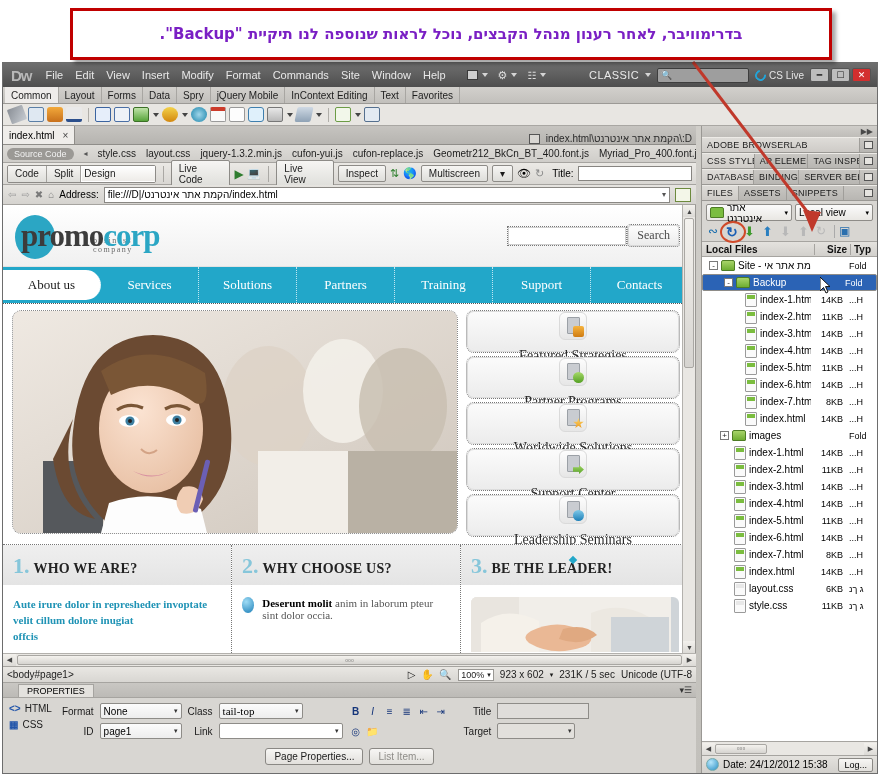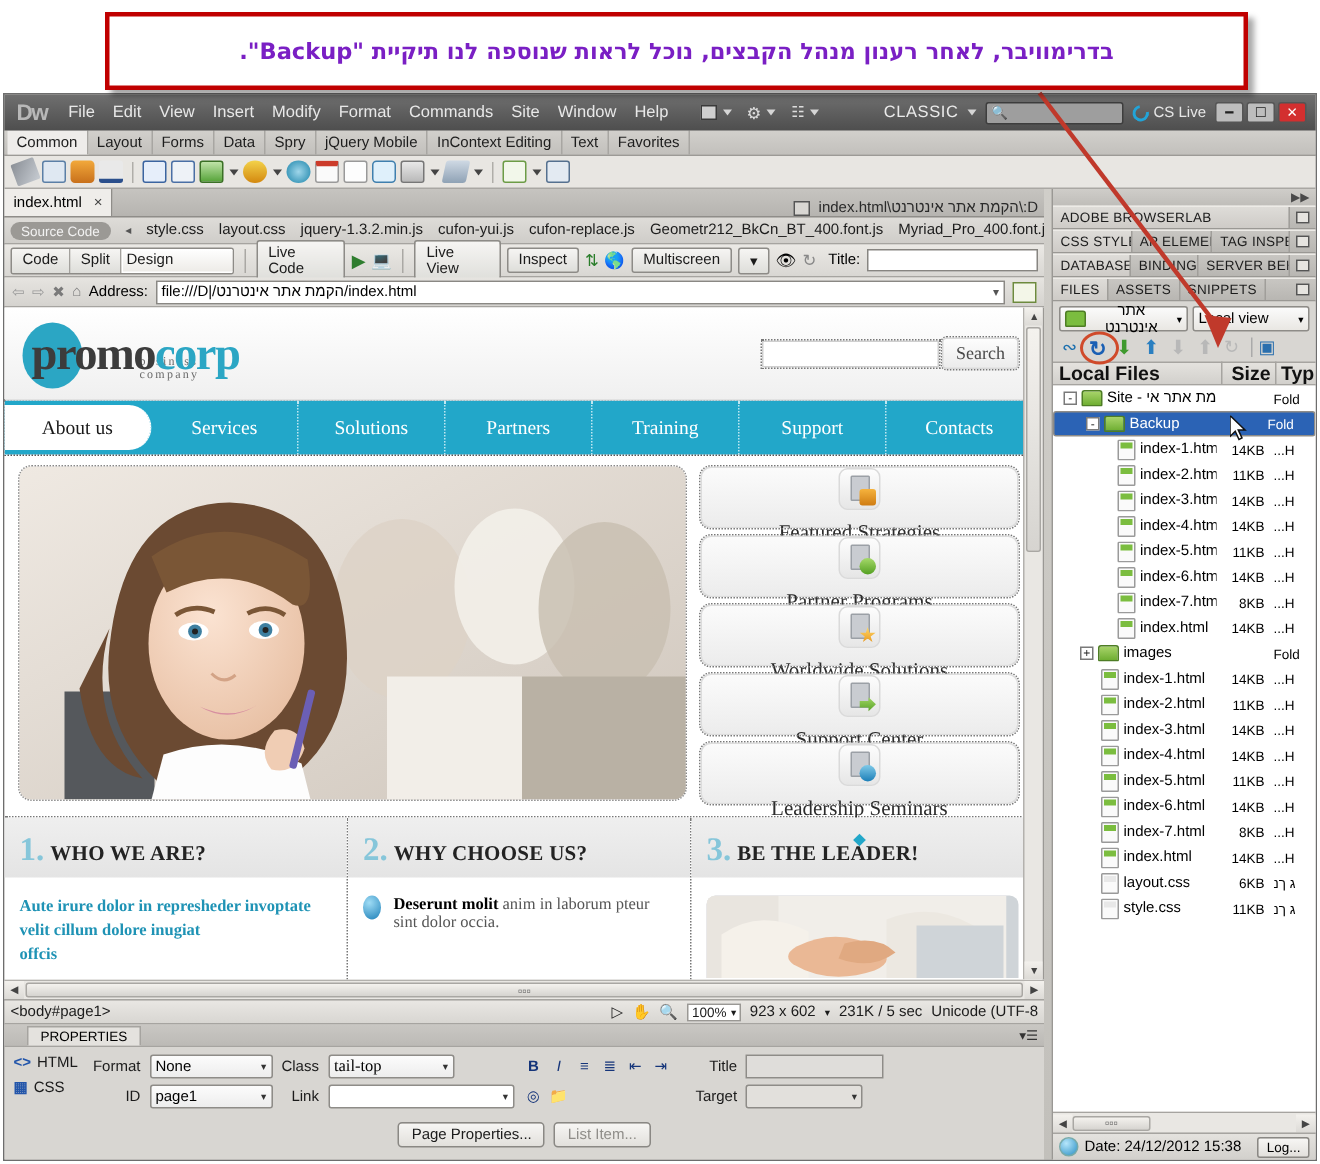--- a/index.html
+++ b/index.html
@@ -249,22 +249,22 @@
   .folder-ic { width: 14px; height: 11px; background: #7bbd3f; border: 1px solid #4e7d25;
                border-radius: 2px 2px 1px 1px; flex: none; }
   .view-sel { width: 78px; height: 17px; background: linear-gradient(#fbfbfb,#e9e7e3);
               border: 1px solid #8e8c88; border-radius: 2px; display: flex; align-items: center;
               padding: 0 3px; font-size: 10px; }
   .tool-icons { display: flex; align-items: center; gap: 4px; padding-left: 2px; position: relative; }
   .ti { width: 14px; height: 14px; position: relative; }
   .refresh-hl { position: absolute; left: 14px; top: -3px; width: 26px; height: 22px;
                 border: 2px solid #d04a2a; border-radius: 50%; }
   .files-head { height: 15px; background: linear-gradient(#e4e2de,#d2d0cc);
-                border-bottom: 1px solid #a6a4a0; display: flex; align-items: flex-end;
-                font-size: 13px; font-weight: bold; color: #111; }
+                border-bottom: 1px solid #a6a4a0; display: flex; align-items: center;
+                font-size: 10px; font-weight: bold; color: #111; }
   .fh-name { flex: 1; padding-left: 4px; border-right: 1px solid #a6a4a0; }
   .fh-size { width: 36px; text-align: right; padding-right: 3px; border-right: 1px solid #a6a4a0; }
   .fh-type { width: 26px; padding-left: 3px; }
   .files-list { flex: 1; background: #ffffff; overflow: hidden; position: relative; font-size: 10px; }
   .frow { height: 17px; display: flex; align-items: center; white-space: nowrap; }
   .frow.sel { background: #2b63b5; color: #ffffff; }
   .fname { flex: 1; display: flex; align-items: center; gap: 3px; overflow: hidden; padding-left: 2px;}
   .fsize { width: 36px; text-align: right; padding-right: 4px; font-size: 9px; }
   .ftype { width: 30px; font-size: 9px; padding-left: 2px; overflow: hidden; }
   .expander { width: 9px; height: 9px; border: 1px solid #7a7a7a; background: #fff;
@@ -745,21 +745,21 @@
           <span class="ph-tab">SNIPPETS</span>
           <span class="ph-menu">
               <i class="menu-glyph"></i>
             </span>
         </div>
 
         <div class="files-toolbar">
           <div class="ft-row">
             <span class="site-sel">
               <span style="font-size:7px;">▾</span>
-              <span style="flex:1;text-align:center;">אתר אינטרנט</span>
+              <span style="flex:1;text-align:left;">אתר אינטרנט</span>
               <i class="folder-ic"></i>
             </span>
             <span class="view-sel">
               <span>Local view</span>
               <span style="margin-left:auto;font-size:7px;">▾</span>
             </span>
           </div>
           <div class="ft-row tool-icons">
             <span class="ti" style="color:#1b6fae;font-size:12px;">∾</span>
             <span class="ti" style="color:#1a5fb4;font-size:14px;font-weight:bold;">↻</span>

